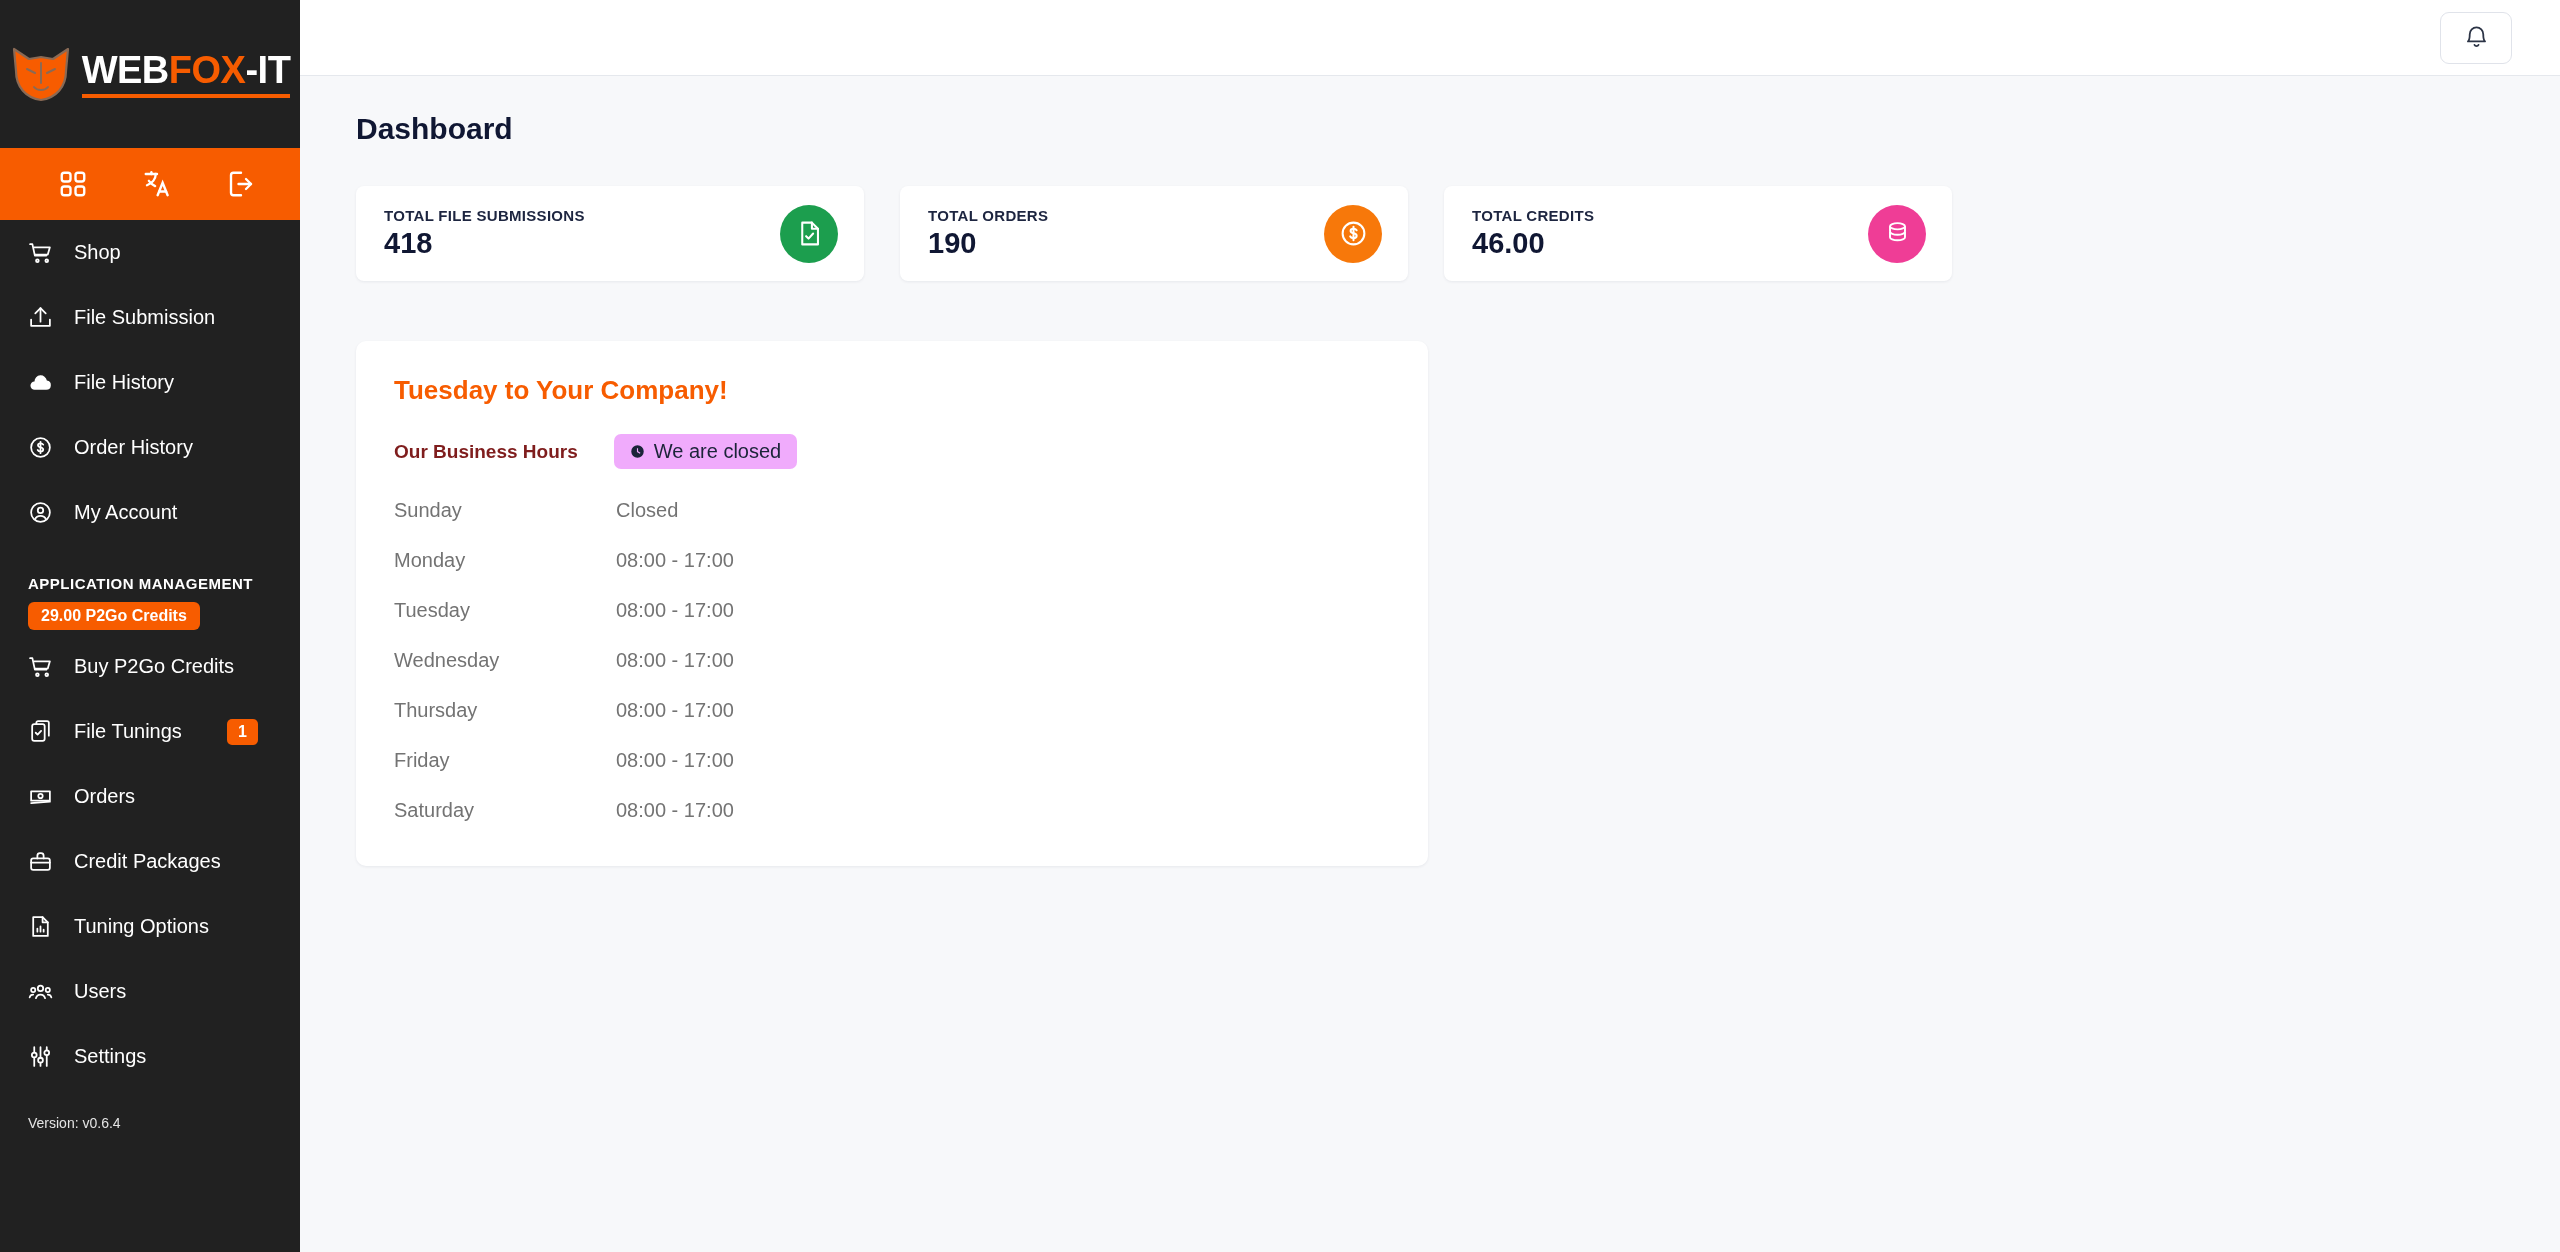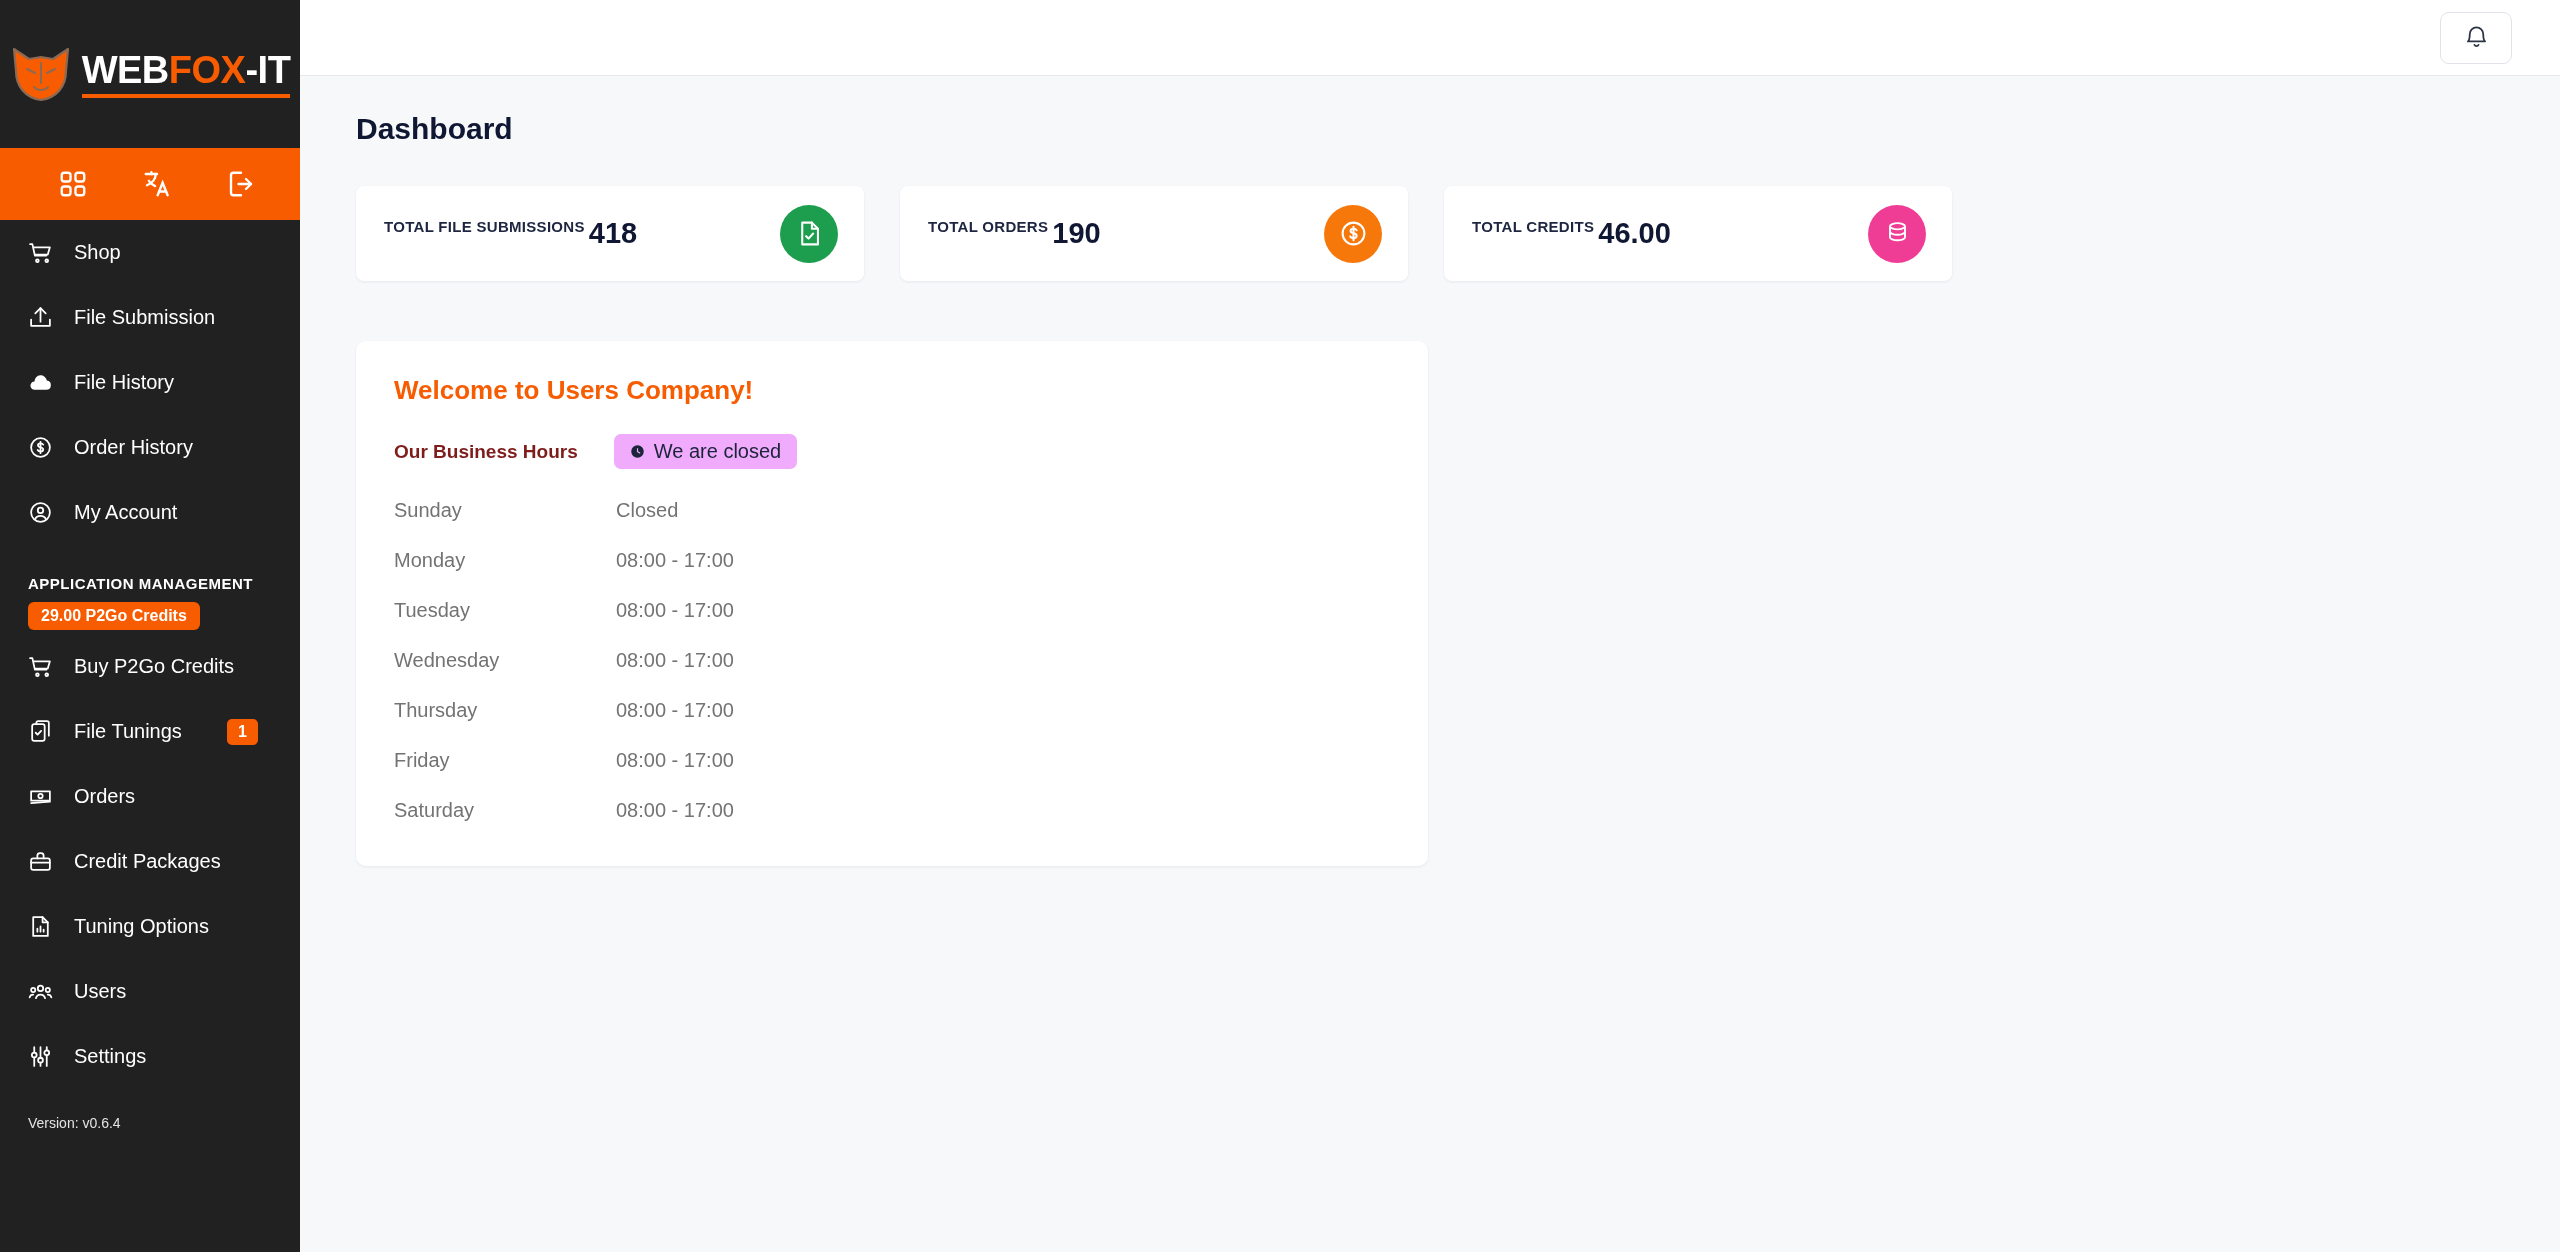--- a/index.html
+++ b/index.html
@@ -189,21 +189,21 @@
     width: 508px;
     height: 95px;
     background: #ffffff;
     border-radius: 8px;
     box-shadow: 0 1px 3px rgba(20,30,60,0.07);
     display: flex;
     align-items: center;
     justify-content: space-between;
     padding: 0 26px 0 28px;
   }
-  .stat-text { display: flex; flex-direction: row; gap: 4px; }
+  .stat-text { display: flex; flex-direction: column; gap: 4px; }
   .stat-label {
     font-size: 15px;
     font-weight: 700;
     color: #1d2540;
     letter-spacing: 0.3px;
     text-transform: uppercase;
   }
   .stat-value {
     font-size: 29px;
     font-weight: 700;
@@ -521,21 +521,21 @@
             <svg width="29" height="29" viewBox="0 0 24 24" fill="none" stroke="#fff" stroke-width="1.6">
               <ellipse cx="12" cy="6" rx="6.2" ry="2.6"></ellipse>
               <path d="M5.8 6v4.4c0 1.4 2.8 2.6 6.2 2.6s6.2-1.2 6.2-2.6V6"></path>
               <path d="M5.8 10.6V15c0 1.4 2.8 2.6 6.2 2.6s6.2-1.2 6.2-2.6v-4.4"></path>
             </svg>
           </div>
         </div>
       </div>
 
       <section class="welcome-card">
-        <h2 class="welcome-title">Welcome to Users Company!</h2>
+        <h2 class="welcome-title">Tuesday to Your Company!</h2>
 
         <div class="hours-head">
           <span class="hours-head-label">Our Business Hours</span>
           <span class="closed-badge">
             <svg width="15" height="15" viewBox="0 0 24 24" fill="#1b2439">
               <path d="M12 2a10 10 0 1 0 0 20 10 10 0 0 0 0-20zm.9 4.6v5.1l3.8 2.3-.9 1.5-4.7-2.9V6.6z"></path>
             </svg>
             <span>We are closed</span>
           </span>
         </div>

